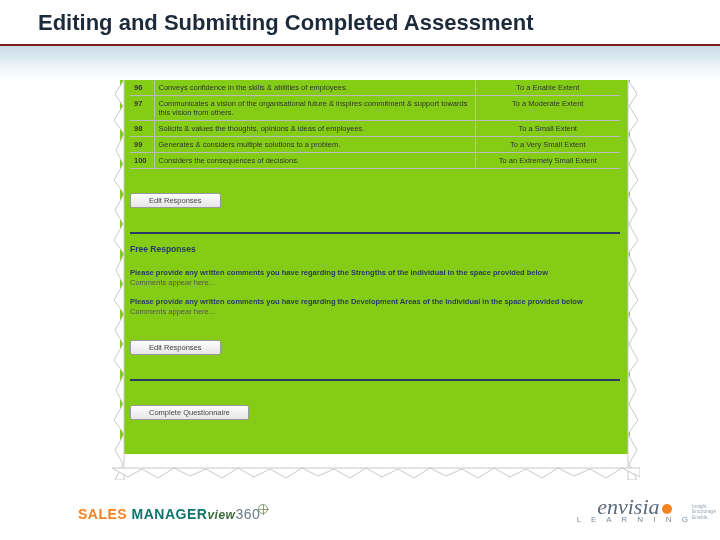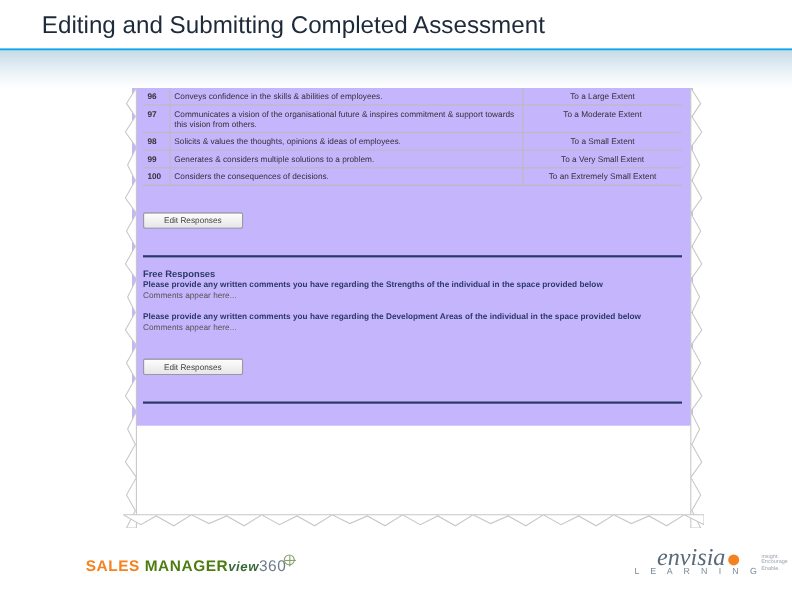--- a/index.html
+++ b/index.html
@@ -6,35 +6,35 @@
   body {
     width: 720px;
     height: 540px;
     font-family: Arial, Helvetica, sans-serif;
     background: #fff;
     overflow: hidden;
     position: relative;
   }
   .slide-title {
     font-size: 22px;
-    font-weight: normal;
+    font-weight: bold;
     color: #1d2a3a;
     padding: 10px 0 8px 38px;
-    border-bottom: 2px solid #0ea5e9;
+    border-bottom: 2px solid #7f1d1d;
   }
   .gradient-bar {
     height: 34px;
     background: linear-gradient(to bottom, #c7dbe7 0%, #e7f0f6 50%, #ffffff 100%);
   }
   .content-wrap {
     position: absolute;
     top: 80px;
     left: 120px;
     width: 510px;
-    background: #c4b5fd;
+    background: #84cc16;
     font-size: 8px;
     color: #333;
     padding: 0 10px 10px 10px;
     border: none;
   }
   .torn {
     position: absolute;
     top: 80px;
     pointer-events: none;
   }
@@ -79,21 +79,21 @@
   }
   .hr-dark {
     border: none;
     border-top: 2px solid #2a3a66;
     margin: 6px 0 10px 0;
   }
   .section-h {
     font-size: 8.5px;
     font-weight: bold;
     color: #2a3a66;
-    margin-bottom: 0;
+    margin-bottom: 14px;
   }
   .prompt {
     font-size: 7.5px;
     font-weight: bold;
     color: #2a3a66;
     margin-bottom: 1px;
   }
   .placeholder {
     font-size: 7.5px;
     color: #555;
@@ -115,21 +115,21 @@
   .brand-left {
     position: absolute;
     left: 78px;
     bottom: 6px;
     font-size: 14px;
     font-weight: bold;
     letter-spacing: 0.5px;
     white-space: nowrap;
   }
   .brand-left .sales { color: #f58220; }
-  .brand-left .manager { color: #4d7c0f; }
+  .brand-left .manager { color: #0f766e; }
   .brand-left .view { color: #3a6a3a; font-style: italic; font-weight: bold; font-size: 12px; }
   .brand-left .n360 { color: #6a7a8a; font-weight: normal; }
   .brand-left .circ {
     display: inline-block;
     width: 10px; height: 10px;
     border: 1px solid #8aa070;
     border-radius: 50%;
     position: relative;
     top: -5px;
     margin-left: -2px;
@@ -183,21 +183,21 @@
 <div class="slide-title">Editing and Submitting Completed Assessment</div>
 <div class="gradient-bar"></div>
 
 <div class="content-wrap">
 
   <table class="rows">
     <tbody>
         <tr>
       <td class="num">96</td>
       <td class="desc">Conveys confidence in the skills &amp; abilities of employees.</td>
-      <td class="ext">To a Large Extent</td>
+      <td class="ext">To a Enable Extent</td>
     </tr>
     <tr>
       <td class="num">97</td>
       <td class="desc">Communicates a vision of the organisational future &amp; inspires commitment &amp; support towards this vision from others.</td>
       <td class="ext">To a Moderate Extent</td>
     </tr>
     <tr>
       <td class="num">98</td>
       <td class="desc">Solicits &amp; values the thoughts, opinions &amp; ideas of employees.</td>
       <td class="ext">To a Small Extent</td>
@@ -229,20 +229,23 @@
   <div class="prompt">Please provide any written comments you have regarding the Development Areas of the individual in the space provided below</div>
   <div class="placeholder">Comments appear here...</div>
 
   <div class="btn-row">
     <span class="fake-btn">Edit Responses</span>
   </div>
 
   <hr class="hr-dark">
 
 
+  <div class="btn-row">
+    <span class="fake-btn">Complete Questionnaire</span>
+  </div>
 </div>
 
 <svg class="torn" width="14" height="400" style="left:112px;">
   <polygon fill="#ffffff" stroke="#c8c8c8" stroke-width="1" points="12,0 3,14 11,26 2,40 12,54 4,70 11,84 2,100 12,114 3,130 11,144 2,160 12,174 4,190 11,204 2,220 12,234 3,250 11,264 2,280 12,294 4,310 11,324 2,340 12,354 3,370 11,384 3,400 12,400 12,0"></polygon>
 </svg>
 <svg class="torn" width="14" height="400" style="left:626px;">
   <polygon fill="#ffffff" stroke="#c8c8c8" stroke-width="1" points="2,0 11,14 3,26 12,40 2,54 10,70 3,84 12,100 2,114 11,130 3,144 12,160 2,174 10,190 3,204 12,220 2,234 11,250 3,264 12,280 2,294 10,310 3,324 12,340 2,354 11,370 3,384 11,400 2,400 2,0"></polygon>
 </svg>
 <svg class="torn-bottom" width="528" height="14" style="left:112px; top:466px;">
   <polygon fill="#ffffff" stroke="#c8c8c8" stroke-width="1" points="0,2 16,11 30,3 46,12 62,2 78,10 94,3 110,12 126,2 142,11 158,3 174,12 190,2 206,10 222,3 238,12 254,2 270,11 286,3 302,12 318,2 334,10 350,3 366,12 382,2 398,11 414,3 430,12 446,2 462,10 478,3 494,12 510,2 528,11 528,2 0,2"></polygon>

